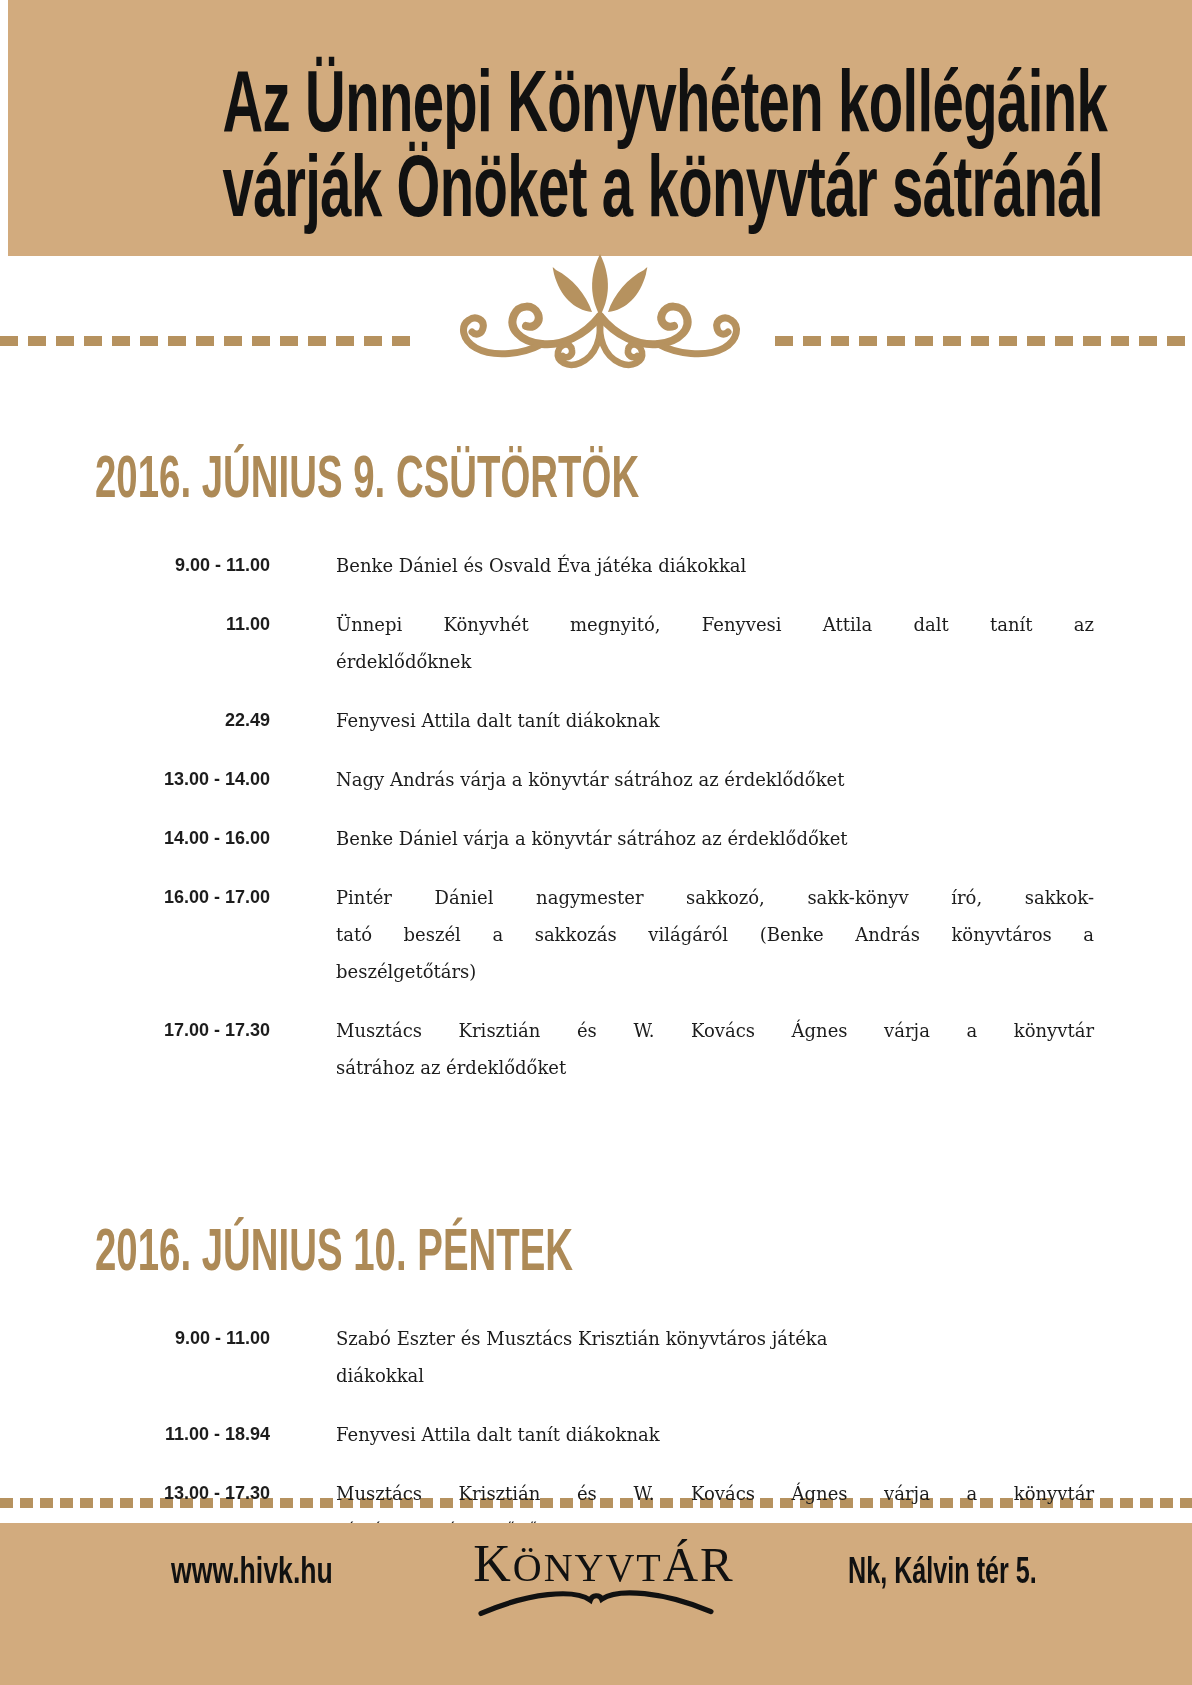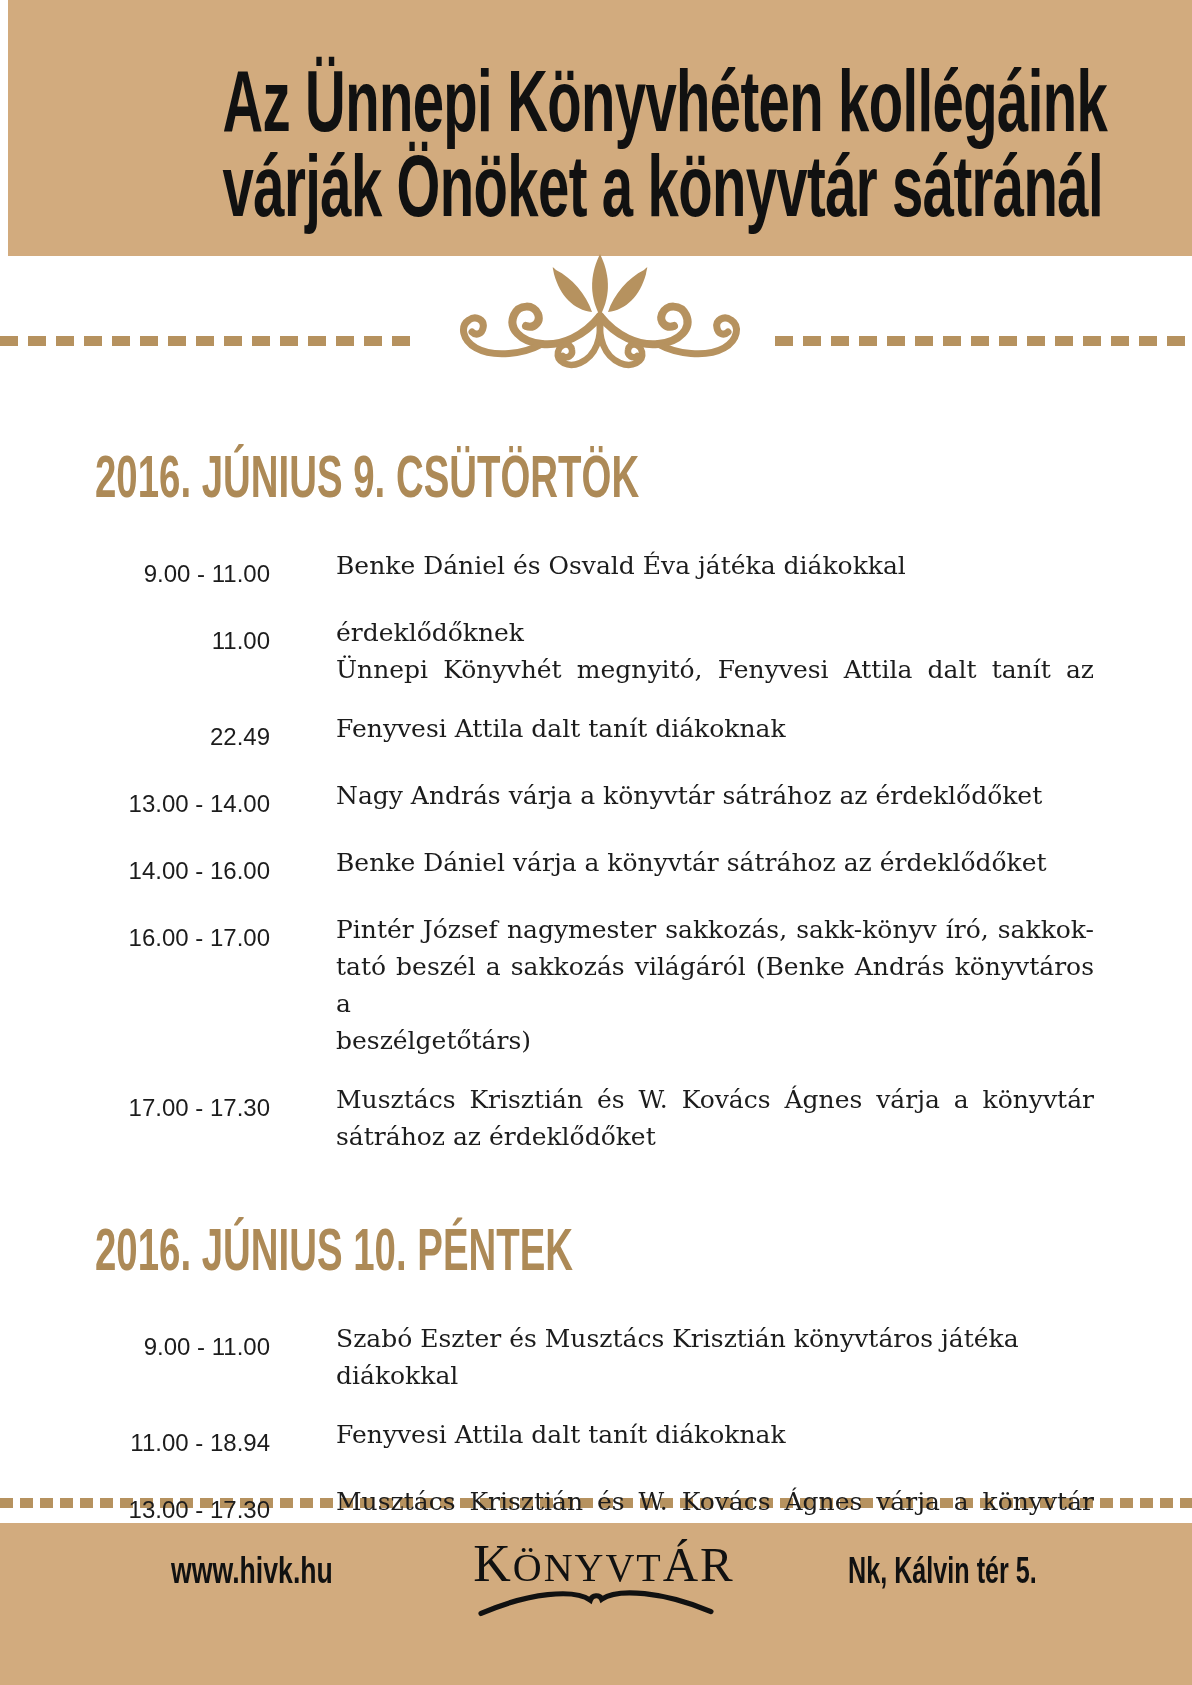--- a/index.html
+++ b/index.html
@@ -36,25 +36,25 @@
   #sec2{top:1220px;}
   .day-heading{
     margin:0 0 0 95px;color:var(--heading-tan);font-weight:700;
     font-size:60px;line-height:60px;transform:scaleX(.64);transform-origin:0 0;
     letter-spacing:0;white-space:nowrap;
   }
   .rows{margin:40px 0 0 80px;}
   .row{display:flex;margin-bottom:22px;}
   .time{
     flex:none;width:190px;text-align:right;color:var(--text-dark);
-    font-weight:400;font-size:24px;line-height:37px;white-space:nowrap;margin-top:8px;
+    font-weight:700;font-size:18px;line-height:37px;white-space:nowrap;
   }
   .desc{
     width:758px;margin-left:66px;color:var(--text-dark);
-    font-family:"DejaVu Serif",serif;font-size:25px;line-height:37px;
+    font-family:"DejaVu Serif",serif;font-size:18px;line-height:37px;
   }
   .dline.nw{white-space:nowrap;}
   .dline.just{text-align:justify;text-align-last:justify;}
   
   .footer{position:absolute;left:0;top:1523px;width:100%;height:182px;background:var(--band-tan);}
   .website{
     position:absolute;left:171px;top:29px;color:#111;
     font-weight:700;font-size:37px;line-height:37px;
     transform:scaleX(.72);transform-origin:0 0;white-space:nowrap;
   }
@@ -108,22 +108,22 @@
       <div class="row">
         <div class="time">9.00 - 11.00</div>
         <div class="desc">
           <div class="dline nw">Benke Dániel és Osvald Éva játéka diákokkal</div>
         </div>
       </div>
 
       <div class="row">
         <div class="time">11.00</div>
         <div class="desc">
+          <div class="dline just">Ünnepi Könyvhét megnyitó, Fenyvesi Attila dalt tanít az</div>
           <div class="dline nw">érdeklődőknek</div>
-          <div class="dline just">Ünnepi Könyvhét megnyitó, Fenyvesi Attila dalt tanít az</div>
         </div>
       </div>
 
       <div class="row">
         <div class="time">22.49</div>
         <div class="desc">
           <div class="dline nw">Fenyvesi Attila dalt tanít diákoknak</div>
         </div>
       </div>
 
@@ -137,21 +137,21 @@
       <div class="row">
         <div class="time">14.00 - 16.00</div>
         <div class="desc">
           <div class="dline nw">Benke Dániel várja a könyvtár sátrához az érdeklődőket</div>
         </div>
       </div>
 
       <div class="row">
         <div class="time">16.00 - 17.00</div>
         <div class="desc">
-          <div class="dline just">Pintér József nagymester sakkozás, sakk-könyv író, sakkok-</div>
+          <div class="dline just">Pintér Dániel nagymester sakkozó, sakk-könyv író, sakkok-</div>
           <div class="dline just">tató beszél a sakkozás világáról (Benke András könyvtáros a</div>
           <div class="dline nw">beszélgetőtárs)</div>
         </div>
       </div>
 
       <div class="row">
         <div class="time">17.00 - 17.30</div>
         <div class="desc">
           <div class="dline just">Musztács Krisztián és W. Kovács Ágnes várja a könyvtár</div>
           <div class="dline nw">sátrához az érdeklődőket</div>

